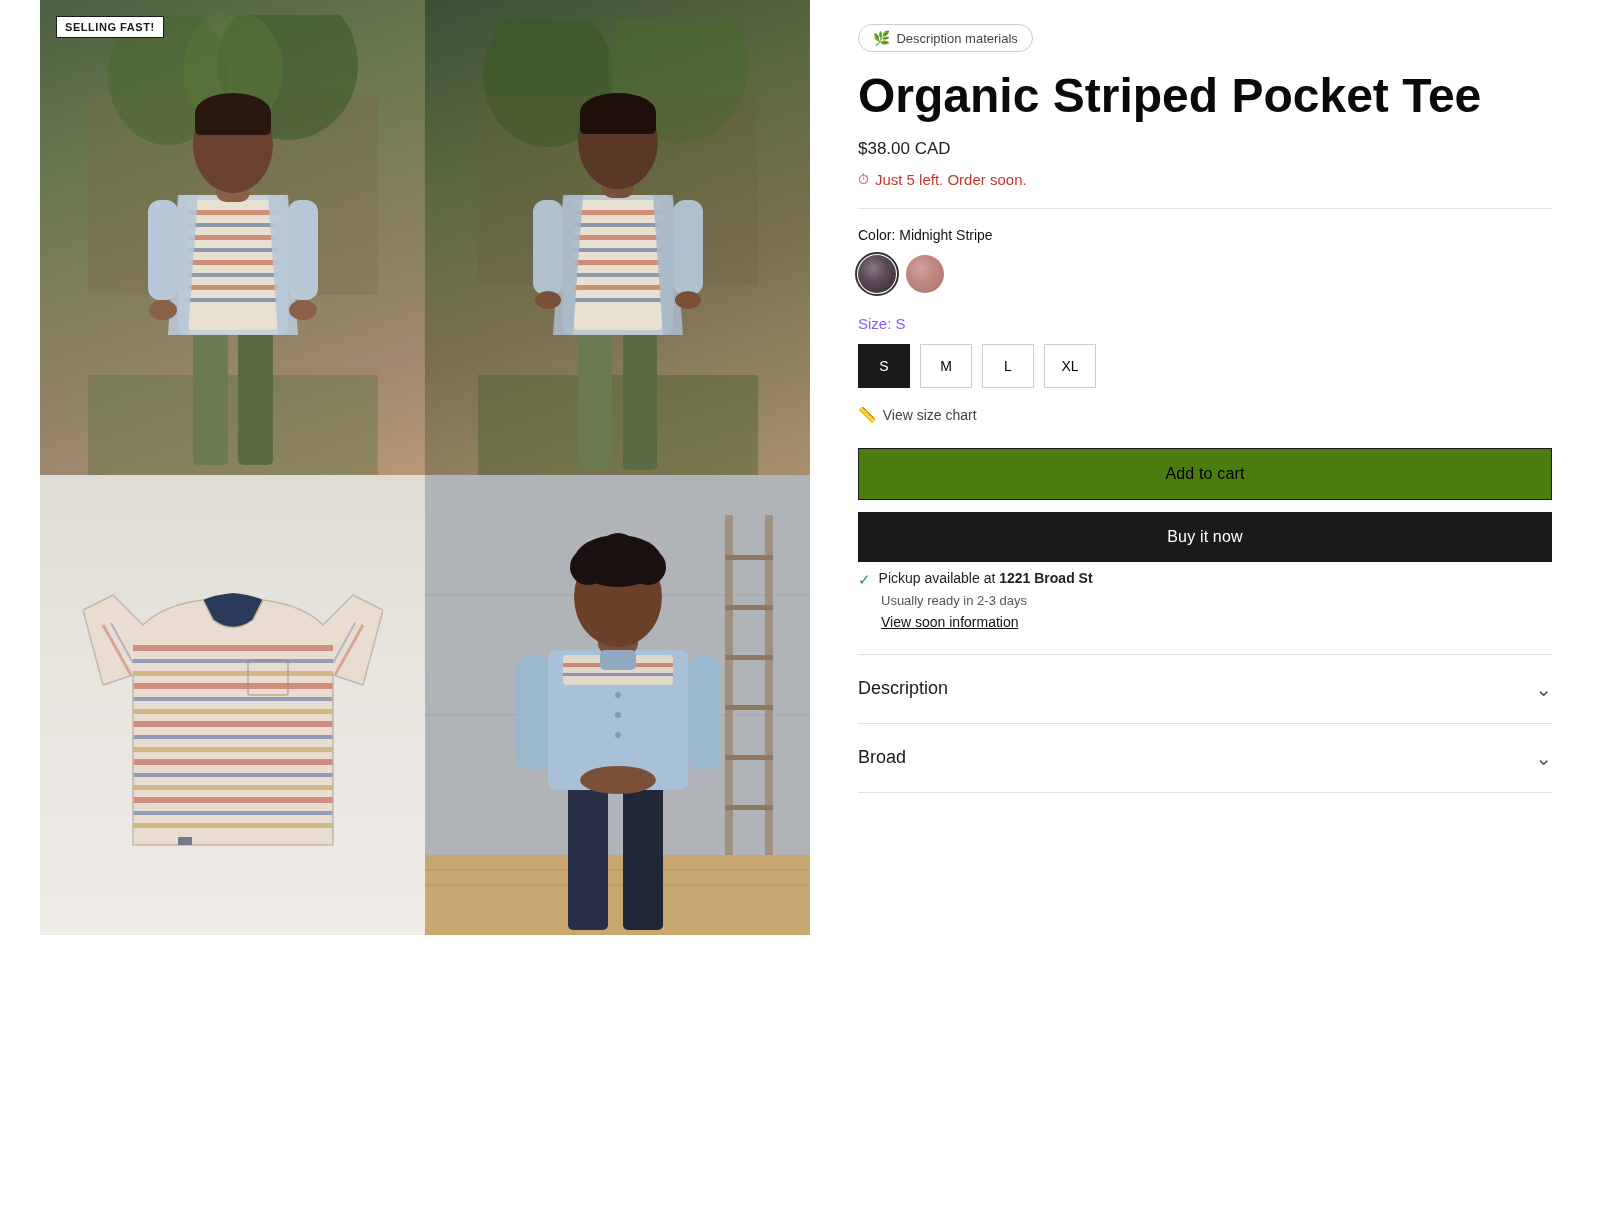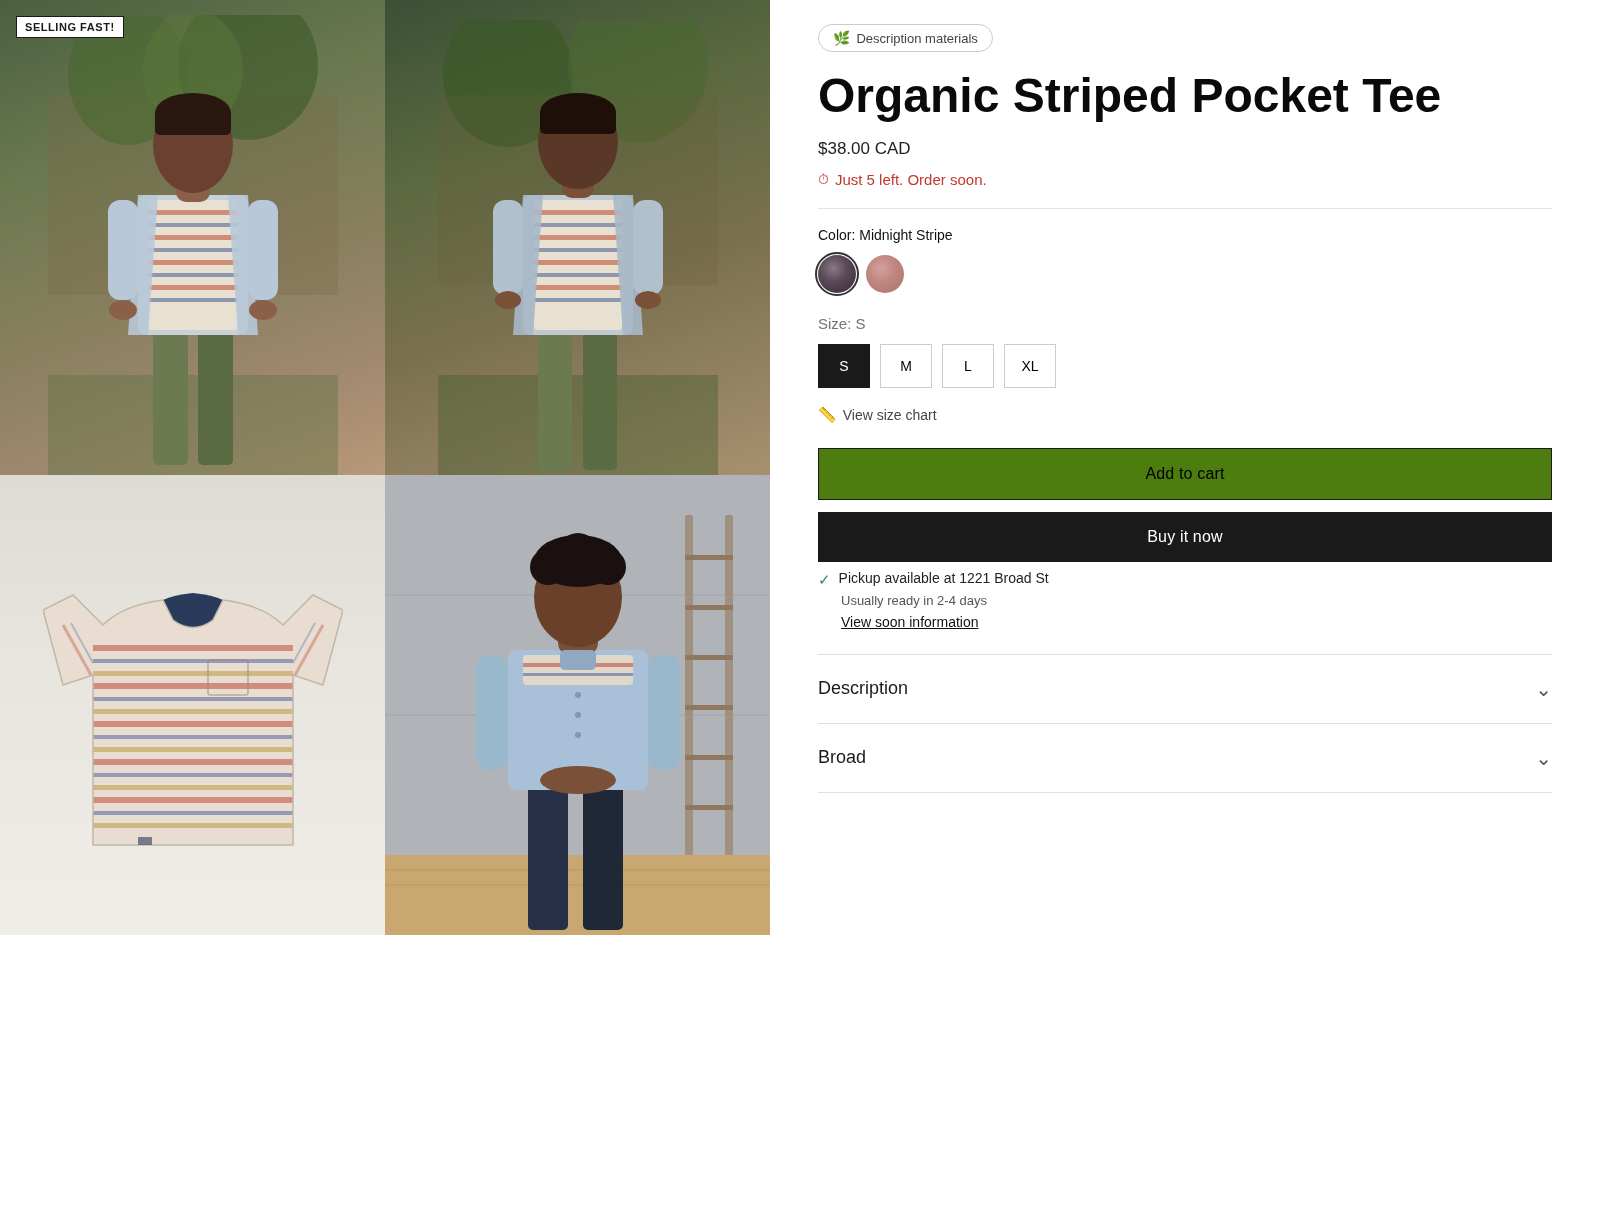--- a/index.html
+++ b/index.html
@@ -5,20 +5,21 @@
     * { box-sizing: border-box; margin: 0; padding: 0; }
     body {
       font-family: -apple-system, BlinkMacSystemFont, 'Segoe UI', Helvetica, Arial, sans-serif;
       background: #fff;
       color: #1a1a1a;
     }
     .page-container {
       display: flex;
       max-width: 1600px;
       min-height: 1227px;
+      padding-left: 40px;
     }
     
     .image-grid {
       flex: 0 0 770px;
       width: 770px;
       display: grid;
       grid-template-columns: 1fr 1fr;
       grid-template-rows: 475px 460px;
       gap: 0;
     }
@@ -131,21 +132,21 @@
     }
     .swatch-pink {
       background: radial-gradient(circle at 40% 35%, #d4a0a0 0%, #c08880 40%, #b07070 100%);
     }
 
     .size-label {
       font-size: 15px;
       color: #444;
       margin-bottom: 12px;
     }
-    .size-label span { color: #737373; font-weight: 500; margin-top: 24px; }
+    .size-label span { color: #8b5cf6; font-weight: 500; margin-top: 24px; }
     .size-options {
       display: flex;
       gap: 10px;
       margin-bottom: 18px;
     }
     .size-btn {
       width: 52px; height: 44px;
       border: 1.5px solid #ccc;
       background: #fff;
       font-size: 14px;
@@ -194,21 +195,21 @@
     }
 
     .pickup-info {
       display: flex;
       align-items: flex-start;
       gap: 8px;
       margin-bottom: 4px;
     }
     .check-icon { color: #2d8a4e; font-size: 15px; margin-top: 1px; }
     .pickup-text { font-size: 14px; color: #222; }
-    .pickup-address { font-weight: 400; }
+    .pickup-address { font-weight: 700; }
     .pickup-ready { font-size: 13px; color: #555; margin-left: 23px; margin-bottom: 6px; }
     .view-store-link {
       font-size: 14px;
       color: #111;
       text-decoration: underline;
       cursor: pointer;
       margin-left: 23px;
       display: block;
       margin-bottom: 24px;
     }
@@ -496,21 +497,21 @@
     <button class="buy-now-btn">Buy it now</button>
 
     
     <div class="pickup-info">
       <span class="check-icon">✓</span>
       <span class="pickup-text">
         <span>Pickup available at</span>
         <span class="pickup-address"> <span>1221 Broad St</span></span>
       </span>
     </div>
-    <div class="pickup-ready">Usually ready in 2-4 days</div>
+    <div class="pickup-ready">Usually ready in 2-3 days</div>
     <a class="view-store-link">View soon information</a>
 
     
     <div class="accordion-item">
       <div class="accordion-header">
         <span>Description</span>
         <span class="accordion-chevron">⌄</span>
       </div>
     </div>
     <div class="accordion-item accordion-last">

